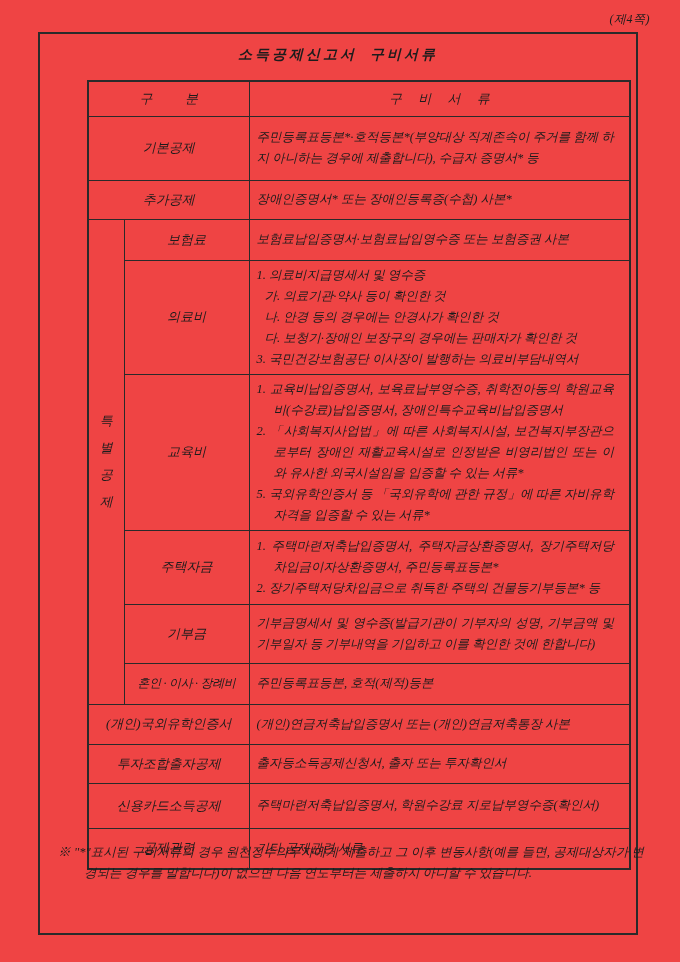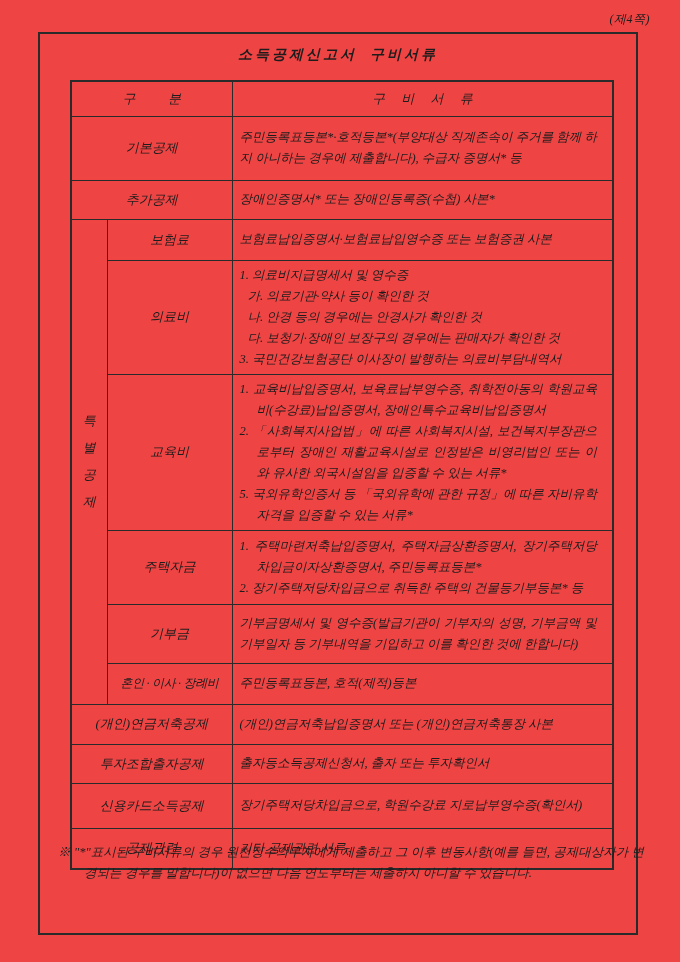--- a/index.html
+++ b/index.html
@@ -53,20 +53,21 @@
     table-layout: fixed;
     font-size: 12.5px;
   }
   table.doc-table td {
     border: 1px solid #2a2a2a;
     vertical-align: middle;
     box-sizing: border-box;
   }
   table.doc-table {
     border: 2px solid #2a2a2a;
+    margin-left: 17px;
   }
   .cell-head {
     text-align: center;
     font-size: 13px;
     white-space: pre;
   }
   .cell-label {
     text-align: center;
     font-size: 13px;
     padding: 2px;
@@ -193,32 +194,32 @@
         <td class="cell-label">기부금</td>
         <td class="cell-content">기부금명세서 및 영수증(발급기관이 기부자의 성명, 기부금액 및 기부일자 등 기부내역을 기입하고 이를 확인한 것에 한합니다)</td>
       </tr>
 
       <tr style="height:41px">
         <td class="cell-label small">혼인 · 이사 · 장례비</td>
         <td class="cell-content">주민등록표등본, 호적(제적)등본</td>
       </tr>
 
       <tr style="height:40px">
-        <td colspan="2" class="cell-label">(개인)연금저축공제</td>
+        <td colspan="2" class="cell-label">(개인)국외유학인증서</td>
         <td class="cell-content">(개인)연금저축납입증명서 또는 (개인)연금저축통장 사본</td>
       </tr>
 
       <tr style="height:39px">
         <td colspan="2" class="cell-label">투자조합출자공제</td>
         <td class="cell-content">출자등소득공제신청서, 출자 또는 투자확인서</td>
       </tr>
 
       <tr style="height:45px">
         <td colspan="2" class="cell-label">신용카드소득공제</td>
-        <td class="cell-content">장기주택저당차입금으로, 학원수강료 지로납부영수증(확인서)</td>
+        <td class="cell-content">주택마련저축납입증명서, 학원수강료 지로납부영수증(확인서)</td>
       </tr>
 
       <tr style="height:41px">
         <td colspan="2" class="cell-label">공제관련</td>
         <td class="cell-content">기타 공제관련 서류</td>
       </tr>
 
     </tbody>
       </table>
 

